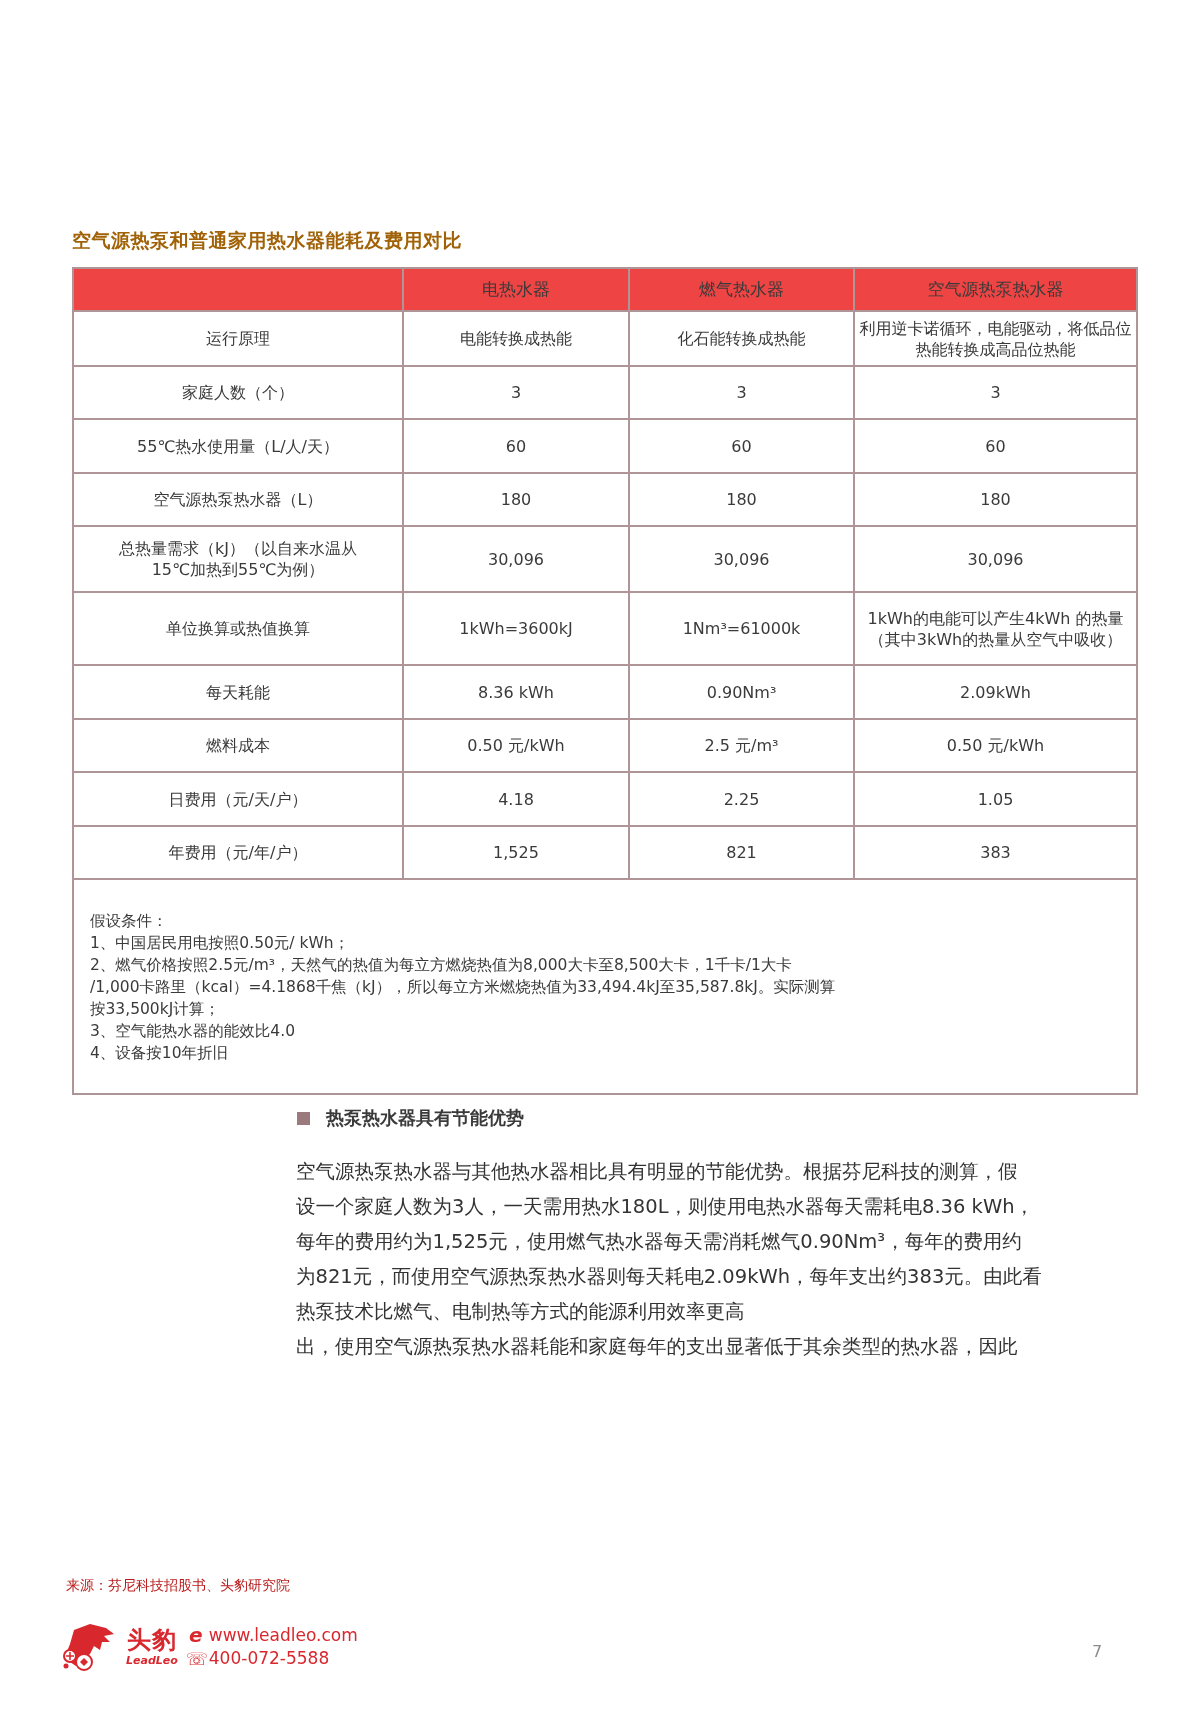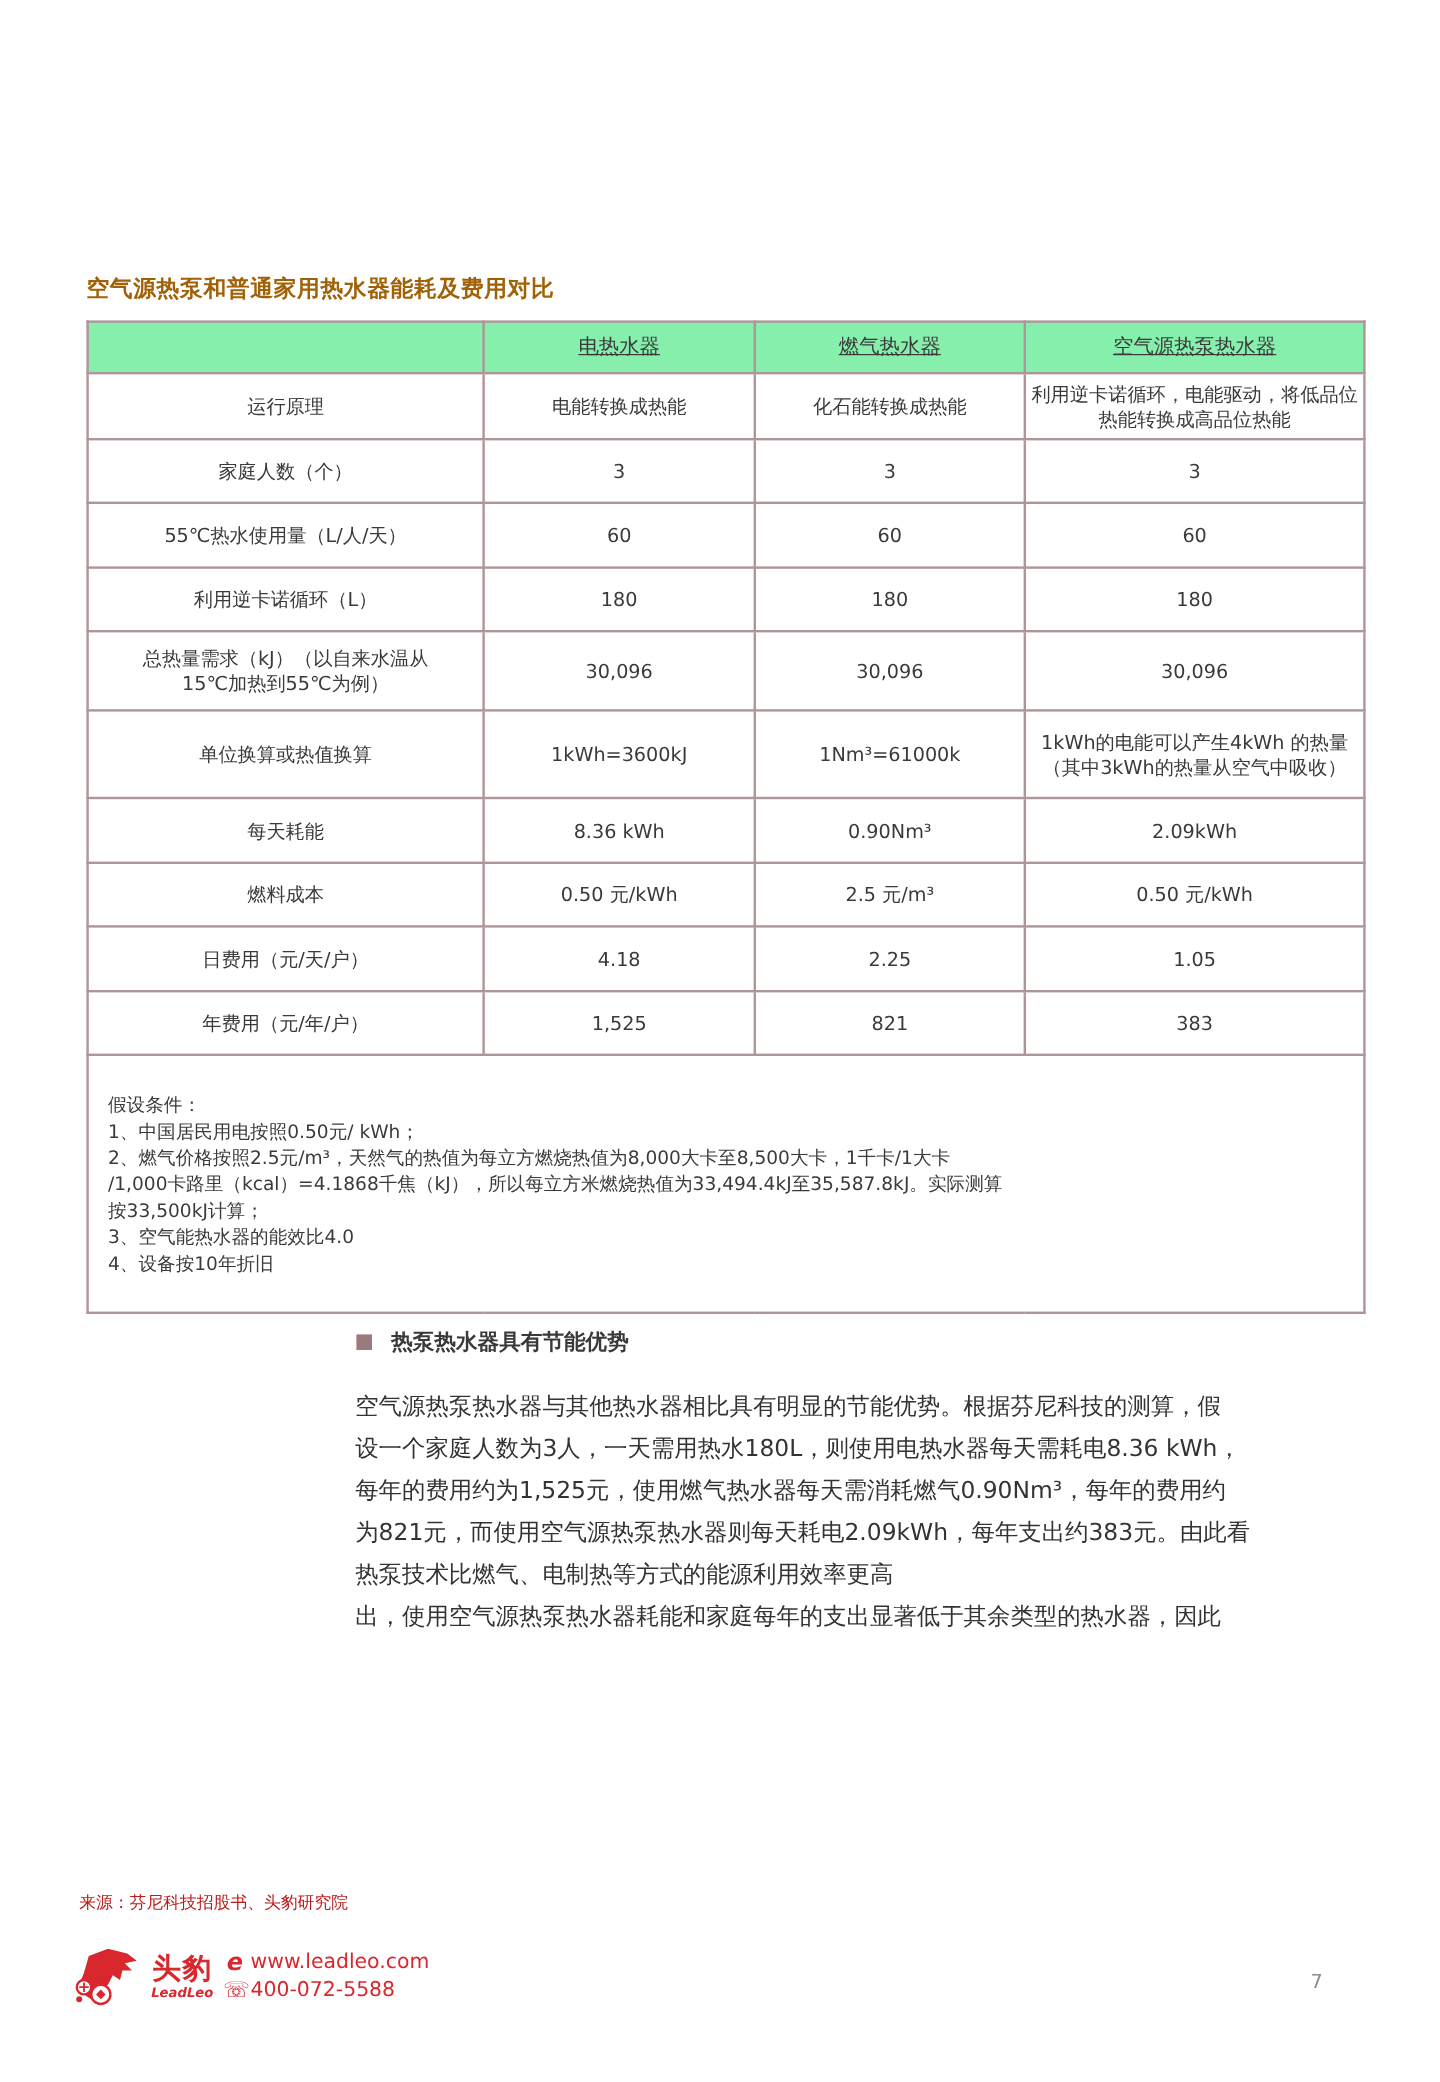--- a/index.html
+++ b/index.html
@@ -2,21 +2,21 @@
 <html><head>
 <meta charset="utf-8">
 <style>
   html, body { margin:0; padding:0; background:#ffffff; }
   body { width:1200px; height:1735px; position:relative; overflow:hidden;
          font-family:"DejaVu Sans","Liberation Sans",sans-serif; color:#333333; }
   .doc-title { position:absolute; left:72px; top:228px; font-size:19px; font-weight:bold; color:#a16207; letter-spacing:0.5px; }
   table.cmp { position:absolute; left:72px; top:267px; width:1064px; border-collapse:collapse; table-layout:fixed; }
   table.cmp td, table.cmp th { border:2px solid #b09598; text-align:center; vertical-align:middle;
          font-size:16px; font-weight:normal; color:#3a3a3a; padding:0 4px; line-height:21px; }
-  table.cmp thead th { background:#86efac; height:41px; font-size:17px;text-decoration:underline; }
+  table.cmp thead th { background:#ef4444; height:41px; font-size:17px; }
   table.cmp td.notes { text-align:left; padding:20px 16px 20px 16px; font-size:15.5px; line-height:22px; height:auto; }
   .note-line { display:block; }
   .section-head { position:absolute; left:297px; top:1106px; font-size:18px; font-weight:bold; color:#3a3a3a; display:flex; align-items:center; }
   .bullet-sq { width:13px; height:13px; background:#9a7a7c; display:inline-block; margin-right:16px; }
   .para { position:absolute; left:296px; top:1154px; width:840px; font-size:19.5px; line-height:35px; color:#333333; }
   .para span { display:block; white-space:nowrap; }
   .source { position:absolute; left:66px; top:1577px; font-size:14px; color:#b91c1c; }
   .footer-logo { position:absolute; left:60px; top:1620px; display:flex; align-items:center; }
   .leo-icon { width:56px; height:54px; }
   .brand { display:flex; flex-direction:column; align-items:center; margin-left:10px; color:#d9272e; }
@@ -60,21 +60,21 @@
       <td>3</td>
       <td>3</td>
     </tr>
     <tr style="height:54px">
       <td>55℃热水使用量（L/人/天）</td>
       <td>60</td>
       <td>60</td>
       <td>60</td>
     </tr>
     <tr style="height:53px">
-      <td>利用逆卡诺循环（L）</td>
+      <td>空气源热泵热水器（L）</td>
       <td>180</td>
       <td>180</td>
       <td>180</td>
     </tr>
     <tr style="height:56px">
       <td style="padding:11px 28px">总热量需求（kJ）（以自来水温从15℃加热到55℃为例）</td>
       <td>30,096</td>
       <td>30,096</td>
       <td>30,096</td>
     </tr>

